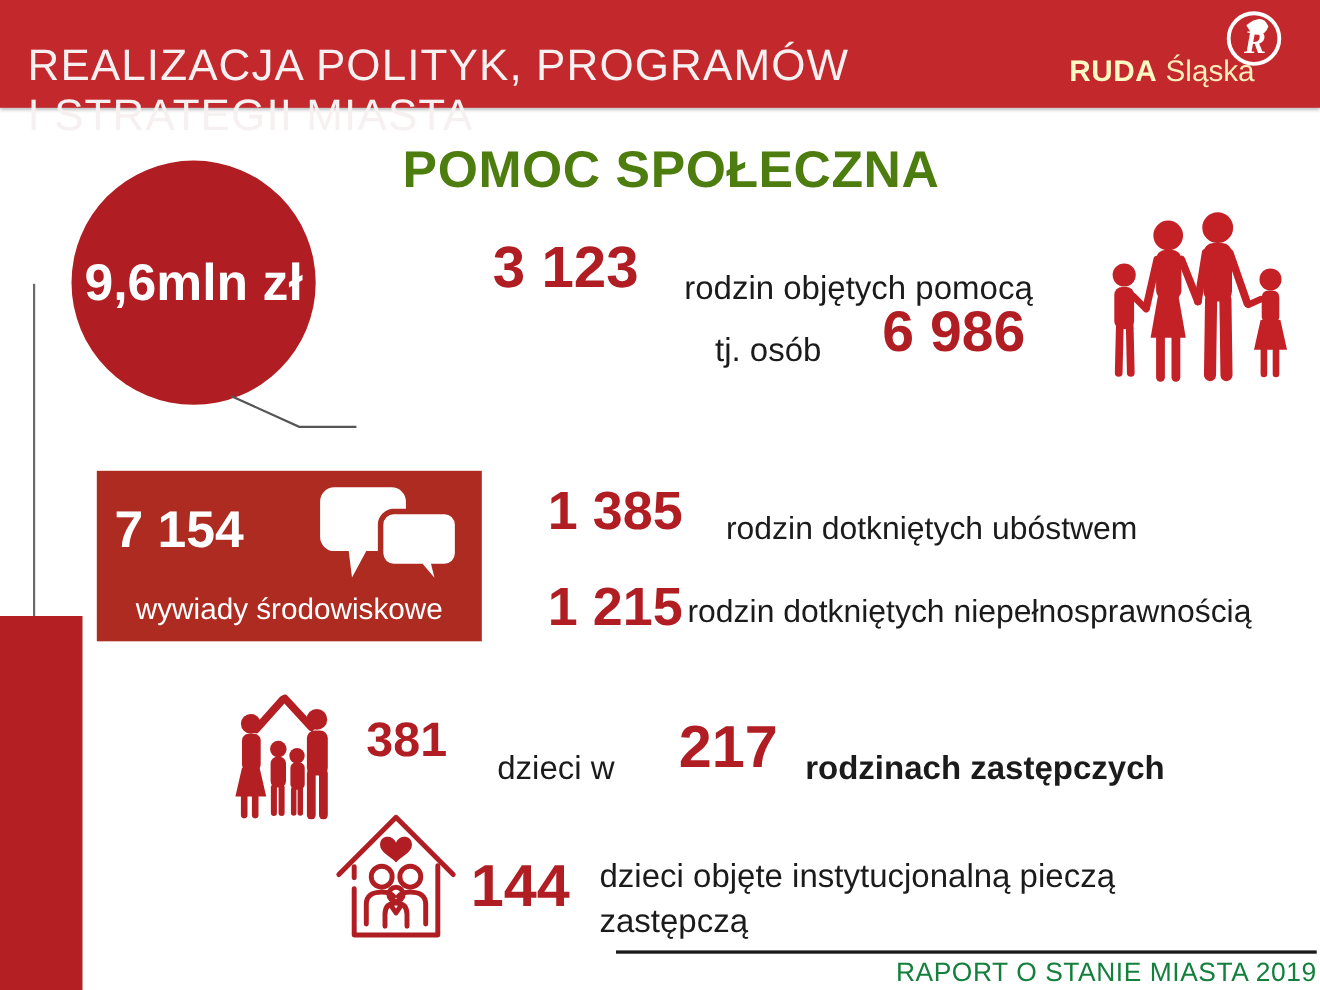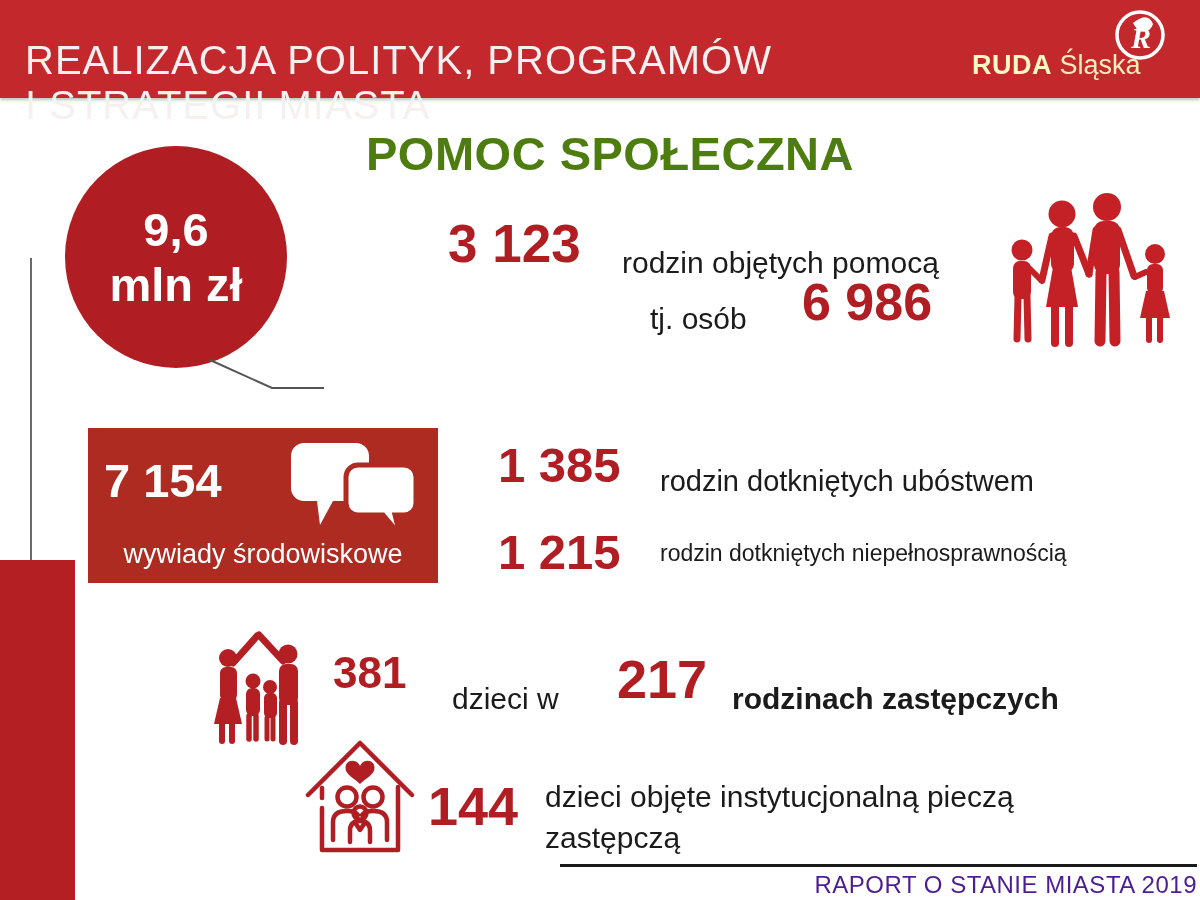--- a/index.html
+++ b/index.html
@@ -34,21 +34,21 @@
   .logo-text b{font-weight:700;letter-spacing:0.5px;}
   .logo-text span.light{font-weight:400;opacity:0.95;}
   .logo-mono{position:absolute;left:1112px;top:7px;width:56px;height:56px;}
   
   .left-thin-line{position:absolute;left:30px;top:258px;width:2px;height:302px;background:#6a6a6a;}
   .left-red-bar{position:absolute;left:0;top:560px;width:75px;height:340px;background:var(--bar_red);}
   
   .budget-circle{
     position:absolute;left:65px;top:146px;width:222px;height:222px;border-radius:50%;
     background:var(--crimson);color:#ffffff;
-    display:flex;flex-direction:column;align-items:center;justify-content:center;
+    display:flex;align-items:center;justify-content:center;
     font-weight:700;font-size:47px;line-height:1.18;
   }
   .callout-line{position:absolute;left:202px;top:352px;}
   .callout-label{position:absolute;left:277px;top:347px;font-size:27px;font-weight:700;color:var(--text_dark);white-space:nowrap;}
   
   .page-title{
     position:absolute;left:310px;top:126px;width:600px;text-align:center;
     font-size:47px;font-weight:700;color:#4d7c0f;letter-spacing:0.5px;white-space:nowrap;
   }
   
@@ -64,34 +64,34 @@
     position:absolute;left:88px;top:428px;width:350px;height:155px;
     background:var(--box_red);color:#ffffff;
   }
   .interviews-value{position:absolute;left:16px;top:25px;font-size:47px;font-weight:700;white-space:nowrap;}
   .interviews-label{position:absolute;left:0;right:0;bottom:13px;text-align:center;font-size:27px;white-space:nowrap;}
   .bubbles-icon{position:absolute;left:200px;top:13px;}
   
   .stat1-value{left:498px;top:437px;font-size:49px;}
   .stat1-label{left:660px;top:449px;font-size:29px;}
   .stat2-value{left:498px;top:512px;font-size:49px;margin-top:12px;}
-  .stat2-label{left:660px;top:524px;font-size:23px;}
+  .stat2-label{left:625px;top:524px;font-size:29px;}
   
   .foster-icon{position:absolute;left:210px;top:627px;}
   .foster-children-value{left:333px;top:648px;font-size:44px;}
   .foster-children-label{left:452px;top:666px;font-size:30px;}
   .foster-families-value{left:617px;top:648px;font-size:54px;}
   .foster-families-label{left:732px;top:666px;font-size:30px;font-weight:bold;}
   
   .home-icon{position:absolute;left:303px;top:736px;}
   .inst-value{left:428px;top:775px;font-size:54px;}
   .inst-label{left:545px;top:760px;width:585px;font-size:30px;line-height:41px;white-space:normal;}
   
   .footer-line{position:absolute;left:560px;top:864px;width:637px;height:3px;background:#1a1a1a;}
-  .footer-label{position:absolute;left:560px;top:871px;width:637px;text-align:right;font-size:24px;color:#4c1d95;letter-spacing:0.5px;white-space:nowrap;}
+  .footer-label{position:absolute;left:560px;top:871px;width:637px;text-align:right;font-size:24px;color:#15803d;letter-spacing:0.5px;white-space:nowrap;}
 </style>
 </head>
 <body>
 
 <div class="slide">
 
   <div class="header">
     <div class="line line1">REALIZACJA POLITYK, PROGRAMÓW</div>
     <div class="line line2">I STRATEGII MIASTA</div>
     <div class="logo-text"><b>RUDA</b>&nbsp;<span class="light">Śląska</span></div>

